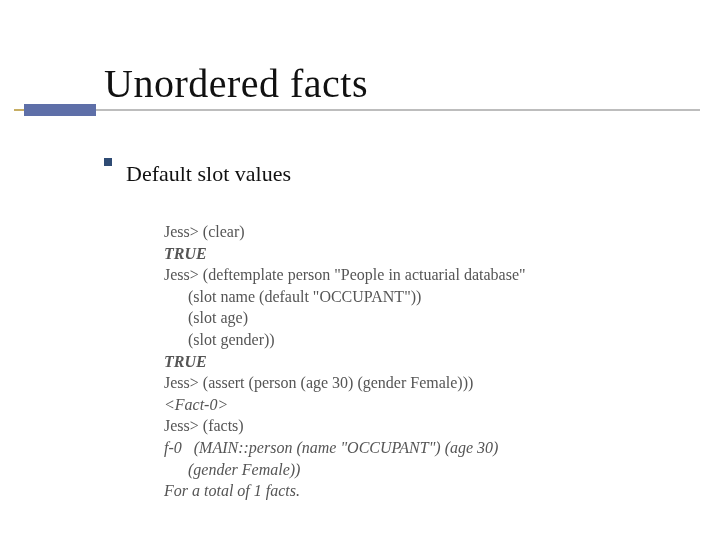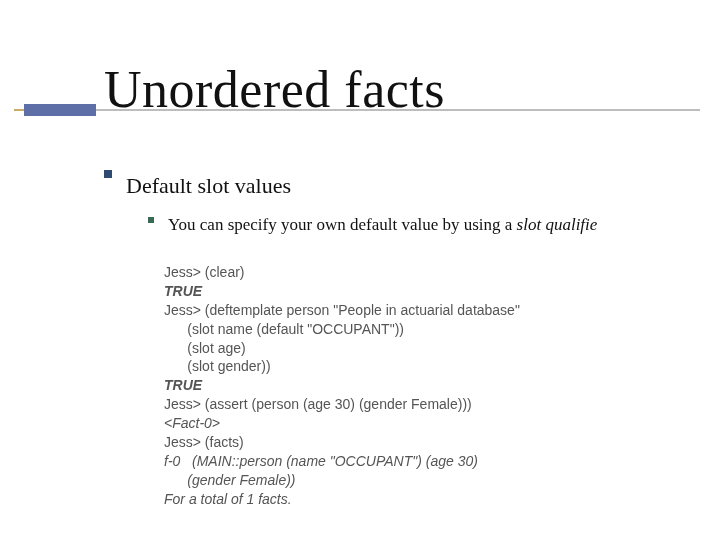--- a/index.html
+++ b/index.html
@@ -17,21 +17,21 @@
     height: 540px;
     box-sizing: border-box;
     padding: 60px 0 0 0;
   }
   
   .title-wrap {
     position: relative;
     padding-left: 104px;
   }
   .title {
-    font-size: 52px;
+    font-size: 40px;
     font-weight: 400;
     letter-spacing: 0.5px;
     color: #111;
     margin: 0 0 6px 0;
   }
   .rule-main {
     position: absolute;
     left: 44px;
     right: 20px;
     top: 109px;
@@ -85,22 +85,22 @@
     height: 6px;
     background: #3a6a55;
     margin-top: 8px;
   }
   .indent1 { margin-left: 0px; }
   .indent2 { margin-left: 44px; }
   .italic { font-style: italic; }
 
   .code-block {
     margin: 24px 0 0 60px;
-    font-family: Liberation Sans, sans-serif;
-    font-size: 14px;
+    font-family: Liberation Serif, serif;
+    font-size: 16px;
     line-height: 1.35;
     color: #555;
     white-space: pre;
   }
   .code-block .ci { font-style: italic; }
   .code-block .bi { font-style: italic; font-weight: bold; }
 </style>
 </head>
 <body>
 
@@ -113,26 +113,20 @@
   <div class="rule-accent"></div>
   <div class="rule-main"></div>
 
   <div class="content">
 
     <div class="bullet-row indent1">
       <span class="sq"></span>
       <span class="lvl1">Default slot values</span>
     </div>
 
-    <div class="bullet-row indent2">
-      <span class="sq small"></span>
-      <span class="lvl2">
-        <span>You can specify your own default value by using a </span><span class="italic">slot qualifie</span>
-      </span>
-    </div>
 
 
     <div class="code-block"><span>Jess&gt; (clear)</span>
 <span class="bi">TRUE</span>
 <span>Jess&gt; (deftemplate person "People in actuarial database"</span>
 <span>      (slot name (default "OCCUPANT"))</span>
 <span>      (slot age)</span>
 <span>      (slot gender))</span>
 <span class="bi">TRUE</span>
 <span>Jess&gt; (assert (person (age 30) (gender Female)))</span>

